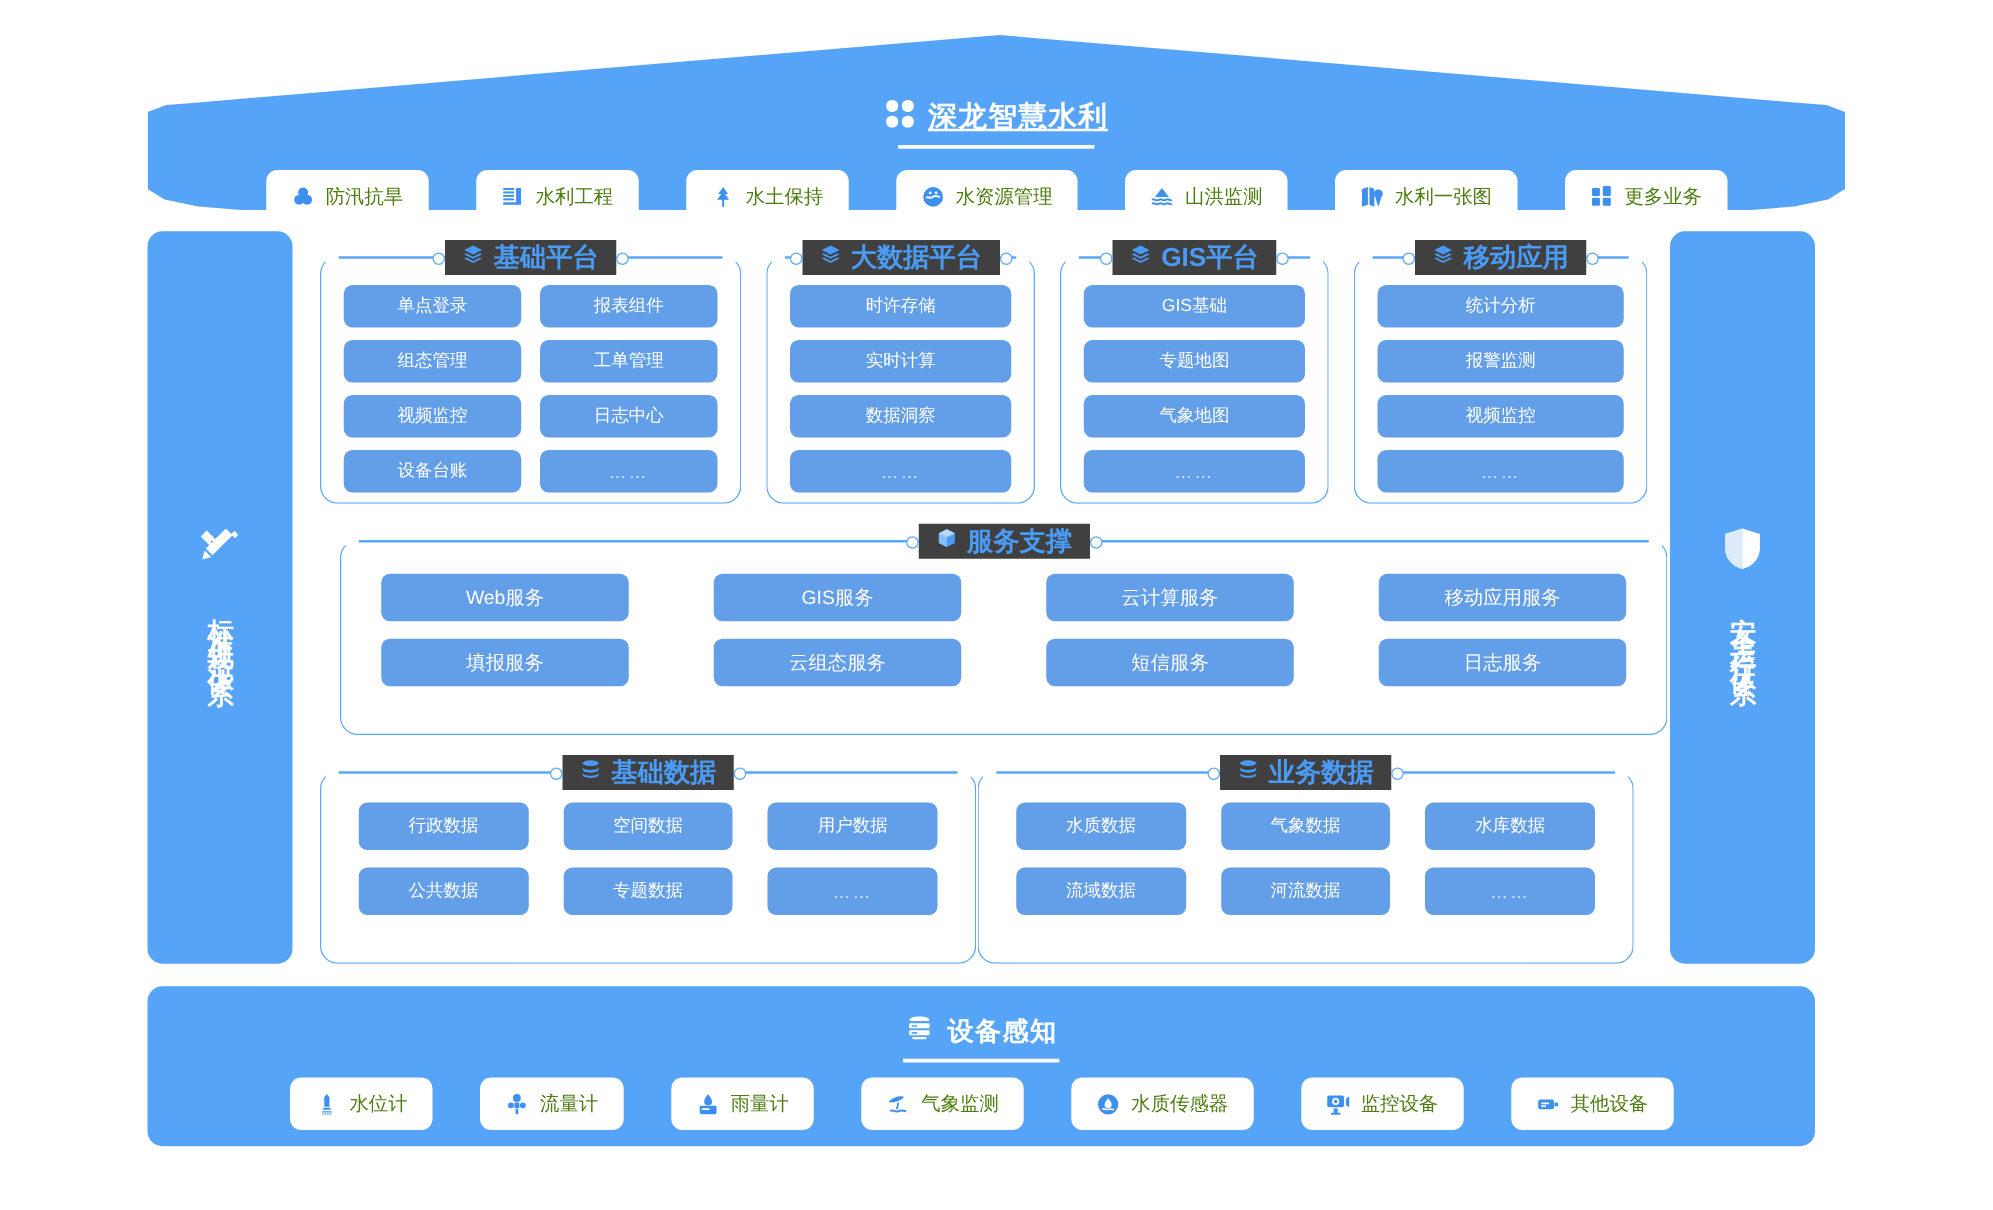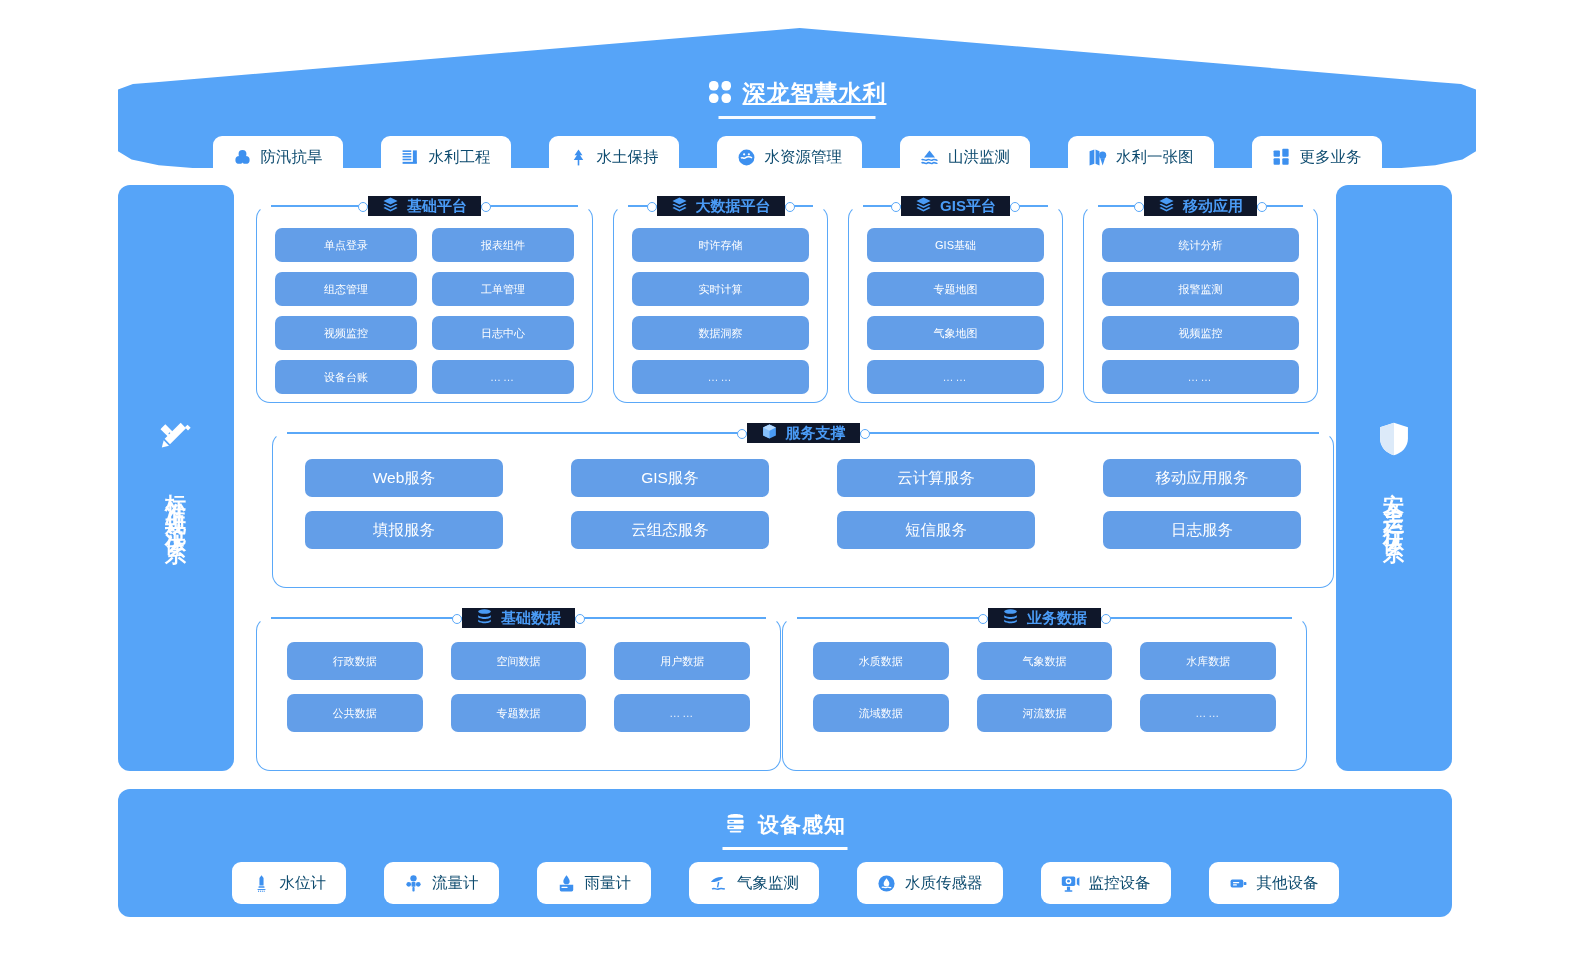--- a/index.html
+++ b/index.html
@@ -41,21 +41,21 @@
     position: absolute; left: 0; right: 0; top: 108px;
     display: flex; justify-content: center; gap: 38px;
   }
 
   .pill {
     background: #ffffff; border-radius: 9px;
     height: 42px; padding: 0 20px;
     display: flex; align-items: center; justify-content: center; gap: 9px;
     color: #4a9bf5; font-size: 15.5px; white-space: nowrap;
   }
-  .pill .lbl { color: #0c4a6e; }
+  .pill .lbl { color: #4d7c0f; }
   .pill svg { display:block; }
 
   
   .side {
     position: absolute; top: 185px; width: 116px; height: 586px;
     background: #56a4f8; border-radius: 12px;
     display: flex; flex-direction: column; align-items: center; justify-content: center;
   }
   .side.left  { left: 118px; }
   .side.right { left: 1336px; width: 116px; }
@@ -83,31 +83,31 @@
   }
   .hdr-line { flex: 1 1 auto; height: 1.6px; background: #5aa8f8; position: relative; }
   .hdr-line::after {
     content:''; position:absolute; top:-3.2px; width:8px; height:8px;
     border:1.6px solid #5aa8f8; border-radius:50%; background:#fff;
   }
   .hdr-line.l::after { right: 0; }
   .hdr-line.r::after { left: 0; }
   .hdr-title {
     flex: 0 0 auto; padding: 0 14px; display:flex; align-items:center; gap: 8px;
-    color: #4a9bf5; font-size: 15px; font-weight: bold; background: #0f172a;
+    color: #4a9bf5; font-size: 21px; font-weight: bold; background: #404040;
     white-space: nowrap;
   }
   .card-hdr .hdr-corner { width: 14px; flex: 0 0 auto; }
 
   .card-body { padding: 22px 18px 18px; }
 
   .tile {
     background: #639ee8; color: #ffffff; border-radius: 7px;
     height: 34px; display: flex; align-items: center; justify-content: center;
-    font-size: 11px; white-space: nowrap;
+    font-size: 14px; white-space: nowrap;
   }
   .tile.dots { color: #eaf2fd; letter-spacing: 2px; }
 
   
   .plat { top: 20px; height: 198px; }
   .plat#c-base { left: 0;    width: 337px; }
   .plat#c-bigd { left: 357px; width: 215px; }
   .plat#c-gis  { left: 592px; width: 215px; }
   .plat#c-mob  { left: 827px; width: 235px; }
 

